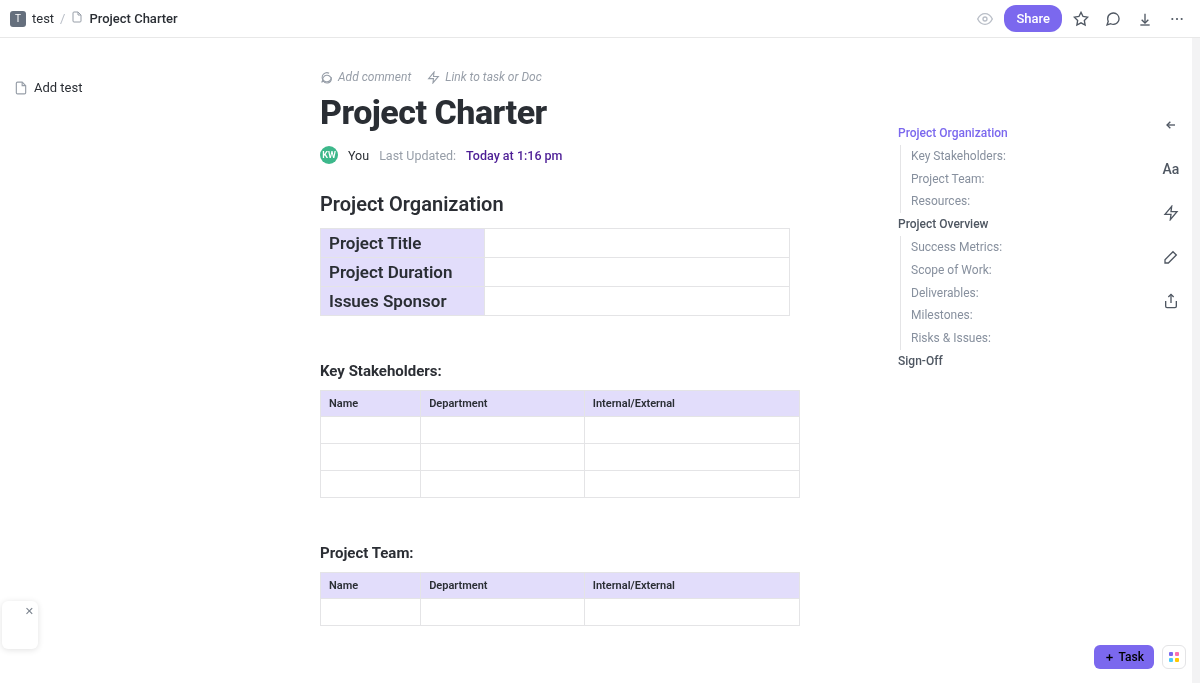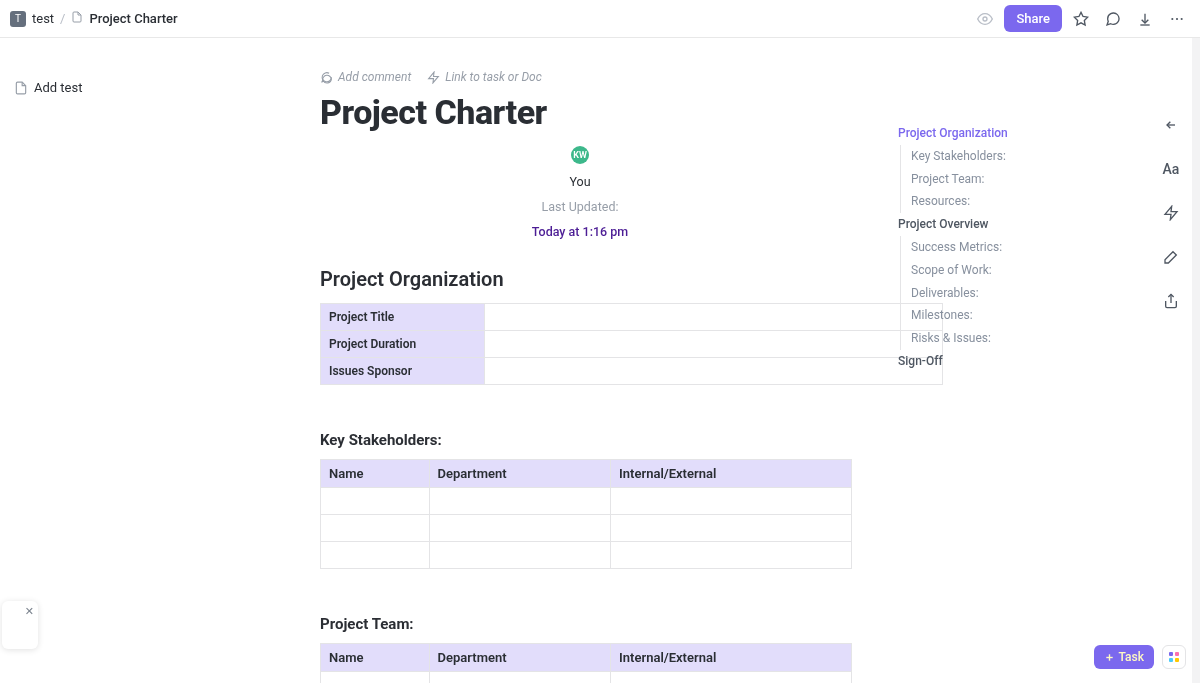--- a/index.html
+++ b/index.html
@@ -50,21 +50,21 @@
     display:flex; align-items:center; justify-content:center;
     color: #b9bec7;
     border-radius: 4px;
   }
   .share-btn {
     background: #7b68ee;
     color: #fff;
     font-size: 13px;
     font-weight: 500;
     padding: 6px 12px;
-    border-radius: 6px;
+    border-radius: 12px;
     cursor: pointer;
   }
   .icon-btn {
     width: 26px; height:26px;
     display:flex; align-items:center; justify-content:center;
     color: #4f5762;
     cursor: pointer;
   }
 
   
@@ -107,21 +107,20 @@
     color: #2a2e34;
     margin-bottom: 14px;
     letter-spacing: -0.5px;
   }
   .byline {
     display:flex;
     align-items:center;
     gap: 10px;
     font-size: 12.5px;
     margin-bottom: 28px;
-    flex-direction: column;
   }
   .avatar {
     width:18px; height:18px;
     background:#3db88b;
     color:#fff;
     font-size:9px;
     font-weight:600;
     border-radius:50%;
     display:flex; align-items:center; justify-content:center;
   }
@@ -137,40 +136,40 @@
   }
   .sub-h {
     font-size: 15px;
     font-weight: 700;
     color: #2b2e34;
     margin-bottom: 10px;
     margin-top: 46px;
   }
 
   table.info {
-    width: 623px;
+    width: 470px;
     border-collapse: collapse;
-    font-size: 12px;
+    font-size: 17px;
   }
   table.info td {
     border: 1px solid #e4e4e6;
     height: 27px;
     padding: 4px 8px;
   }
   table.info td.lbl {
     background: #e2ddfb;
     font-weight: 600;
     color:#2a2e34;
     width: 164px;
   }
 
   table.grid {
-    width: 532px;
+    width: 480px;
     border-collapse: collapse;
-    font-size: 13px;
+    font-size: 11px;
   }
   table.grid th {
     background: #e2ddfb;
     font-weight: 600;
     text-align: left;
     padding: 6px 8px;
     border: 1px solid #e4e4e6;
     color:#2a2e34;
   }
   table.grid td {
@@ -230,21 +229,21 @@
   .bl-card .x { color:#7a828d; font-size:11px; cursor:pointer; }
 
   
   .br-btns {
     position:absolute;
     right:14px; bottom:14px;
     display:flex; gap:8px;
   }
   .task-btn {
     background:#7b68ee;
-    color:#fef9c3;
+    color:#000000;
     font-size:12px;
     font-weight:500;
     padding:5px 10px;
     border-radius:6px;
     display:flex; align-items:center; gap:4px;
     cursor:pointer;
   }
   .apps-btn {
     width:24px; height:24px;
     border:1px solid #e4e4e6;

